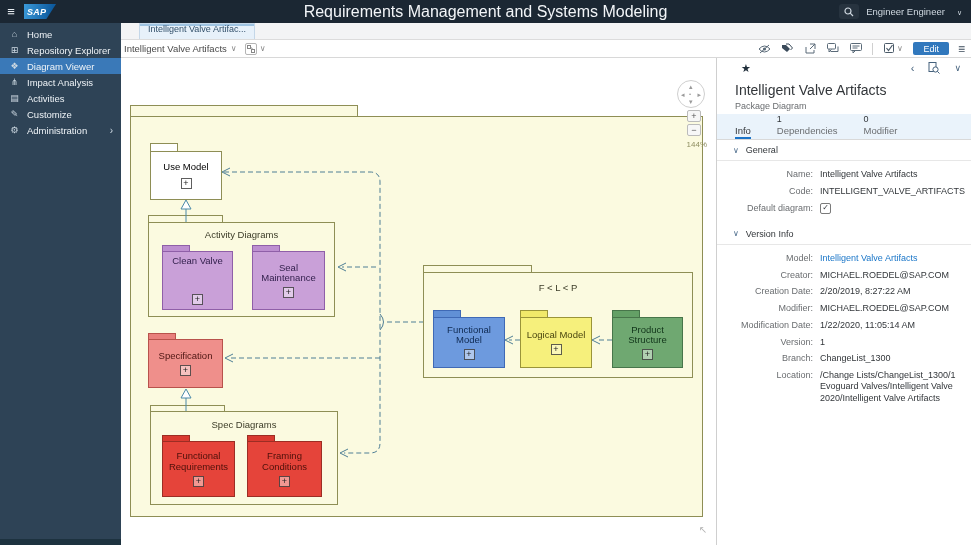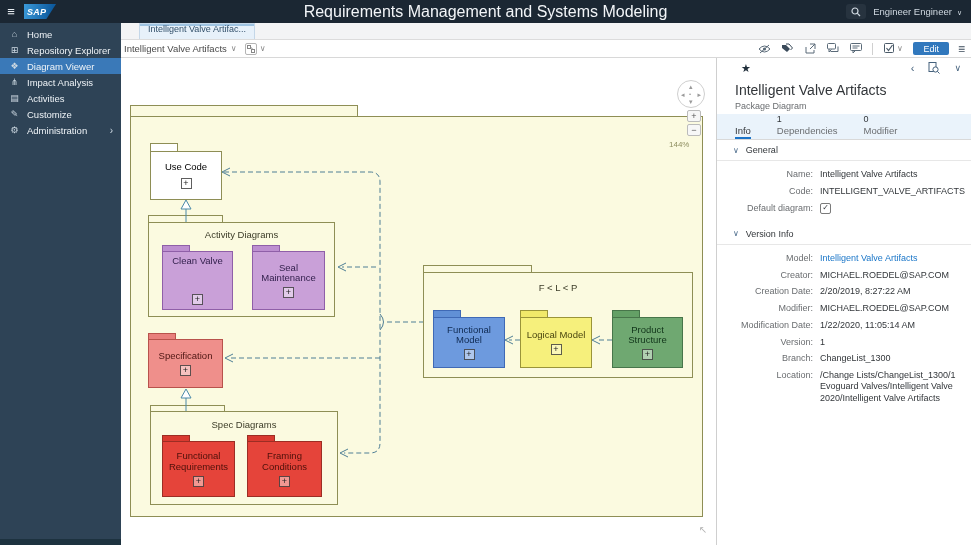--- a/index.html
+++ b/index.html
@@ -8,21 +8,21 @@
   #app { position:relative; width:971px; height:545px; background:#fff; }
 
   
   #shell { left:0; top:0; width:971px; height:23px; background:#1b2733; display:flex; align-items:center; color:#fff; }
   #menu-btn { width:22px; text-align:center; font-size:13px; color:#e8edf2; cursor:pointer; }
   #sap-logo { width:32px; height:15px; margin-left:2px; background:linear-gradient(100deg,#3b9ad9 0%,#0d5a9e 85%); clip-path:polygon(0 0,100% 0,70% 100%,0 100%); display:flex; align-items:center; }
   #sap-logo span { font-size:9px; font-weight:bold; font-style:italic; padding-left:3px; letter-spacing:.3px; }
   #shell-title { position:absolute; left:0; right:0; text-align:center; font-size:16px; color:#f2f5f8; pointer-events:none; }
   #shell-right { margin-left:auto; display:flex; align-items:center; gap:7px; padding-right:9px; z-index:2; }
   #shell-search { width:20px; height:15px; background:#27333f; border-radius:3px; display:flex; align-items:center; justify-content:center; }
-  #user-menu { display:flex; align-items:flex-end; gap:5px; font-size:9.5px; color:#cfd8e0; }
+  #user-menu { display:flex; align-items:flex-end; gap:12px; font-size:9.5px; color:#cfd8e0; }
 
   
   #sidebar { left:0; top:23px; width:121px; height:522px; background:#2e4356; color:#eef3f7; }
   .side-item { height:16px; display:flex; align-items:center; gap:7px; padding-left:9px; font-size:9.5px; cursor:pointer; }
   .side-item .glyph { width:11px; font-size:9px; text-align:center; color:#cdd9e2; }
   .side-item.selected { background:#3a79b8; }
   .side-item .spacer { flex:1; }
   .side-item .chev { padding-right:8px; font-size:10px; color:#cdd9e2; }
   #side-footer { position:absolute; left:0; bottom:0; width:121px; height:6px; background:#1d323f; }
 
@@ -68,21 +68,21 @@
 
   #connectors { position:absolute; left:0; top:0; pointer-events:none; }
 
   
   #pan-ctrl { left:556px; top:22px; width:28px; height:28px; border:1px solid #cfcfcf; border-radius:50%; background:#fff; color:#9a9a9a; cursor:pointer; }
   #pan-ctrl span { position:absolute; font-size:7px; line-height:1; }
   #pan-ctrl .n { left:11px; top:2px; } #pan-ctrl .s { left:11px; bottom:2px; }
   #pan-ctrl .w { left:3px; top:10px; } #pan-ctrl .e { right:3px; top:10px; }
   #pan-ctrl .c { left:11px; top:10px; font-size:6px; }
   .zoom-btn { left:566px; width:14px; height:12px; background:#f7f7f7; border:1px solid #bbb; border-radius:2px; display:flex; align-items:center; justify-content:center; font-size:9px; color:#555; cursor:pointer; }
-  #zoom-label { left:548px; top:82px; width:38px; font-size:8px; color:#8f8f62; }
+  #zoom-label { left:548px; top:82px; width:38px; text-align:right; font-size:8px; color:#8f8f62; }
   #resize-corner { left:578px; top:466px; font-size:10px; color:#b0b0b0; }
 
   
   #panel { left:716px; top:58px; width:255px; height:487px; background:#fff; border-left:1px solid #cfcfcf; font-size:9px; color:#32363a; }
   #panel-toolbar { position:absolute; left:0; top:0; width:100%; height:20px; display:flex; align-items:center; padding:0 10px 0 24px; }
   #panel-star { font-size:11px; color:#22303c; cursor:pointer; }
   #panel-tools { margin-left:auto; display:flex; align-items:center; gap:14px; color:#4a6population0; }
   #panel-tools .pt { cursor:pointer; color:#44617c; font-size:11px; }
   #panel-title { position:absolute; left:18px; top:24px; font-size:14px; color:#32363a; }
   #panel-subtitle { position:absolute; left:18px; top:43px; font-size:9px; color:#6a6d70; }
@@ -232,21 +232,21 @@
     </div>
   </div>
 
   <div id="canvas" class="abs">
 
     <div class="pkg-tab pkg-yellow abs" style="left:9px; top:47px; width:228px; height:12px;"></div>
     <div class="pkg-body pkg-yellow abs" style="left:9px; top:58px; width:573px; height:401px;"></div>
 
     <div class="pkg-tab pkg-white abs" style="left:29px; top:85px; width:28px; height:9px;"></div>
     <div class="node pkg-white abs" style="left:29px; top:93px; width:72px; height:49px; border:1px solid #8e8e55; gap:6px;">
-      <span class="node-label">Use Code</span>
+      <span class="node-label">Use Model</span>
       <span class="expand">+</span>
     </div>
 
     <div class="pkg-tab pkg-yellow abs" style="left:27px; top:157px; width:75px; height:8px;"></div>
     <div class="pkg-body pkg-yellow abs" style="left:27px; top:164px; width:187px; height:95px;"></div>
     <div class="frame-title abs" style="left:27px; top:171px; width:187px;">Activity Diagrams</div>
 
     <div class="pkg-tab purple-t abs" style="left:41px; top:187px; width:28px; height:7px;"></div>
     <div class="node purple abs" style="left:41px; top:193px; width:71px; height:59px;gap:28px;">
       <span class="node-label">Clean Valve</span>

